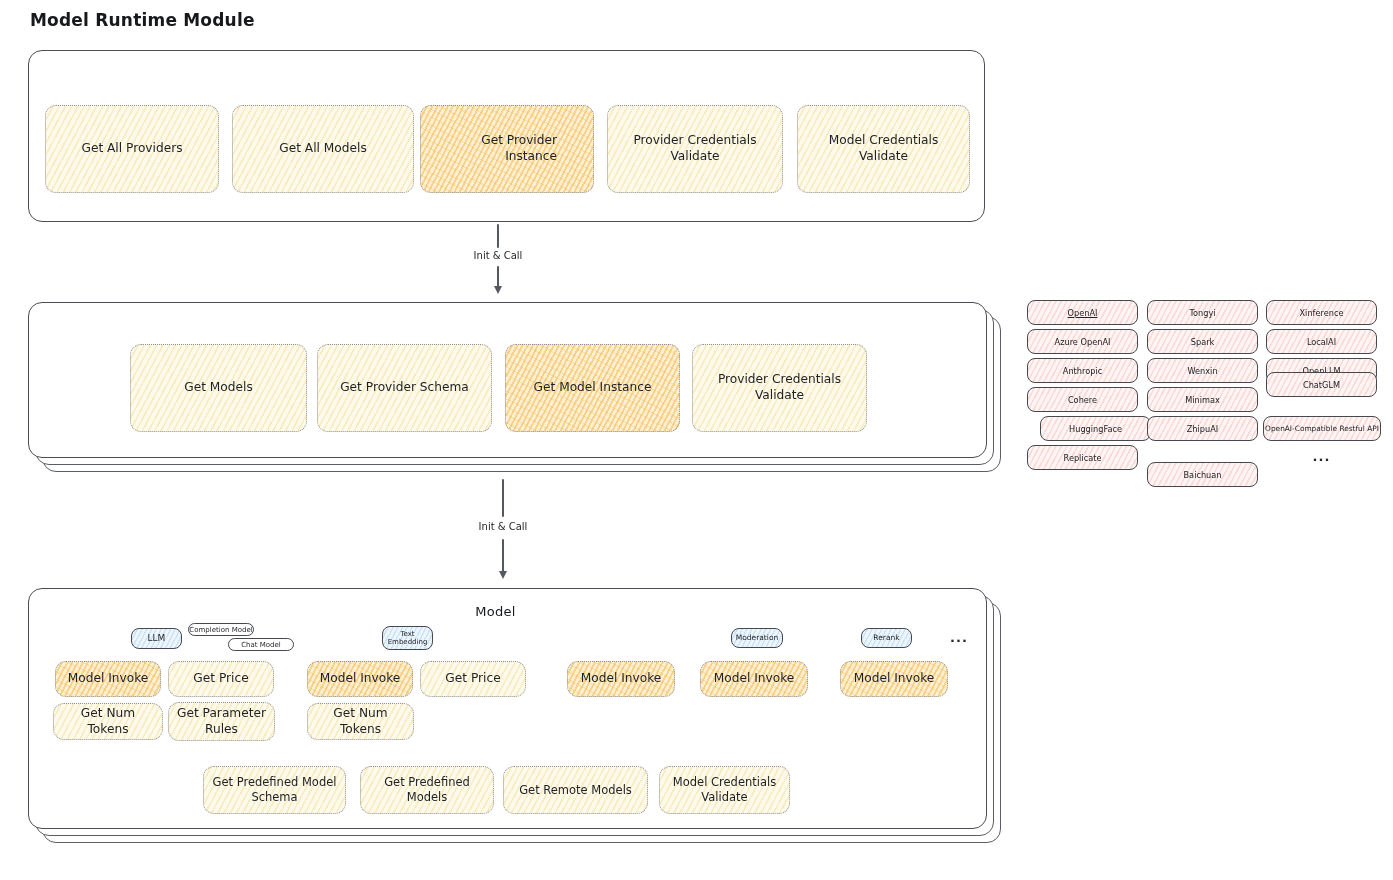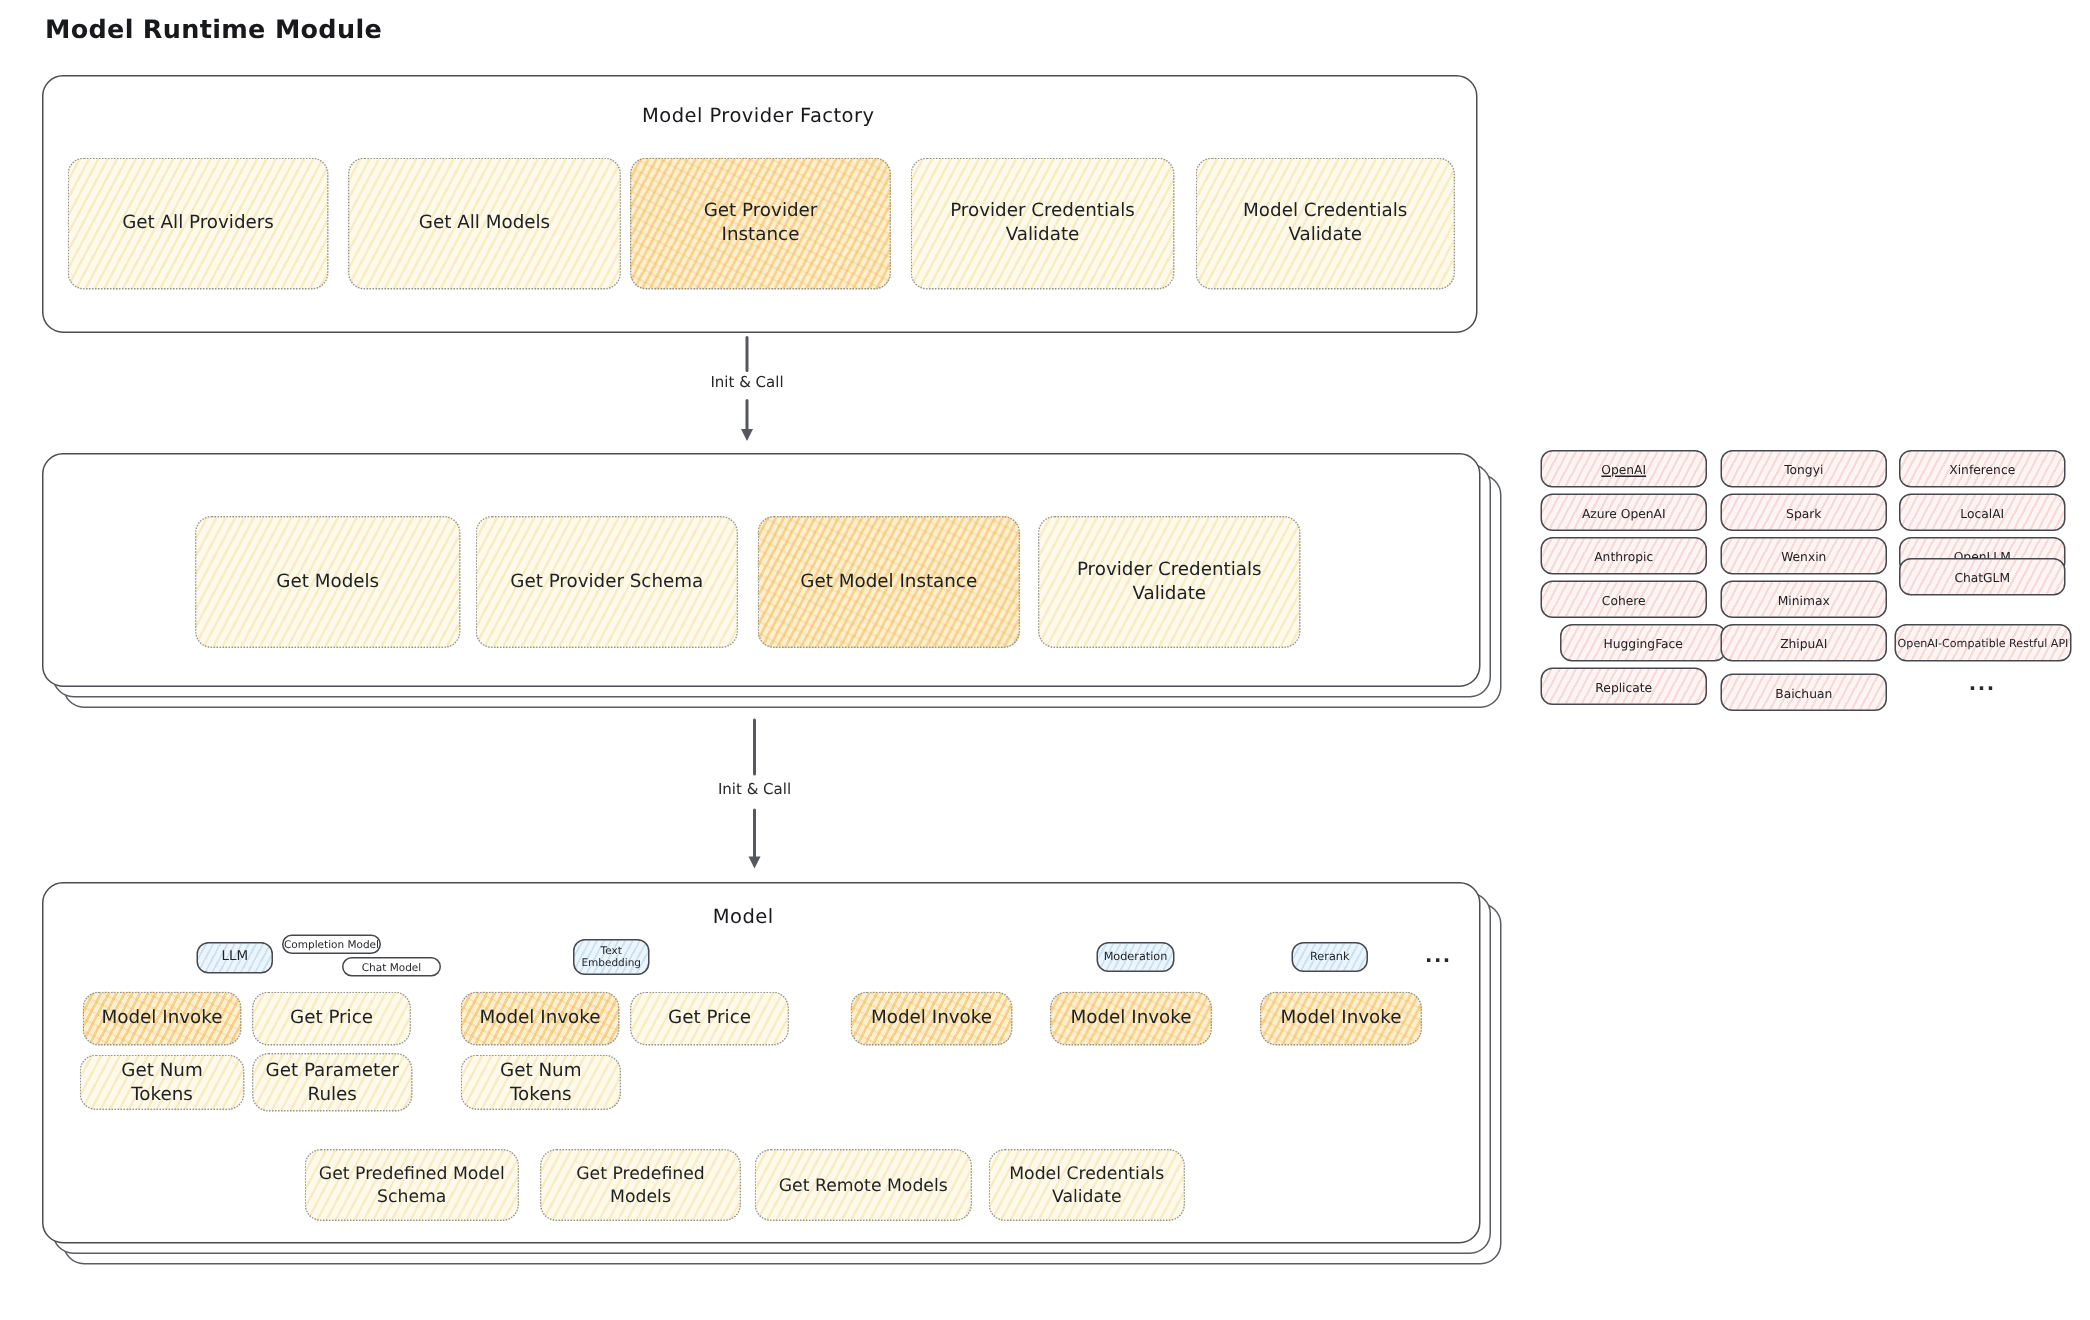--- a/index.html
+++ b/index.html
@@ -54,25 +54,24 @@
   .dots{position:absolute;font-size:13px;font-weight:700;letter-spacing:1px;color:#26282c;}
 </style>
 </head>
 <body>
 
 <div class="canvas">
 
   <div class="page-title" style="left:30px;top:10px;">Model Runtime Module</div>
 
   <div class="panel" style="left:28px;top:50px;width:955px;height:170px;"></div>
-  <div class="panel-title" style="left:28px;top:70px;width:955px;">Model Provider Factory</div>
 
   <div class="fbox cream" style="left:45px;top:105px;width:174px;height:88px;">Get All Providers</div>
   <div class="fbox cream" style="left:232px;top:105px;width:182px;height:88px;">Get All Models</div>
-  <div class="fbox orange" style="left:420px;top:105px;width:174px;height:88px;">
+  <div class="fbox orange" style="left:420px;top:105px;width:174px;height:88px;text-align:right;">
     <span class="lbl" style="max-width:100px;">Get Provider Instance</span>
   </div>
   <div class="fbox cream" style="left:607px;top:105px;width:176px;height:88px;">
     <span class="lbl" style="max-width:150px;">Provider Credentials Validate</span>
   </div>
   <div class="fbox cream" style="left:797px;top:105px;width:173px;height:88px;">
     <span class="lbl" style="max-width:150px;">Model Credentials Validate</span>
   </div>
 
   <div class="vline" style="left:497px;top:224px;height:24px;"></div>
@@ -96,21 +95,21 @@
   <div class="chip" style="left:1027px;top:358px;width:111px;">Anthropic</div>
   <div class="chip" style="left:1027px;top:387px;width:111px;">Cohere</div>
   <div class="chip" style="left:1027px;top:416px;width:111px;margin-left:13px;">HuggingFace</div>
   <div class="chip" style="left:1027px;top:445px;width:111px;">Replicate</div>
 
   <div class="chip" style="left:1147px;top:300px;width:111px;">Tongyi</div>
   <div class="chip" style="left:1147px;top:329px;width:111px;">Spark</div>
   <div class="chip" style="left:1147px;top:358px;width:111px;">Wenxin</div>
   <div class="chip" style="left:1147px;top:387px;width:111px;">Minimax</div>
   <div class="chip" style="left:1147px;top:416px;width:111px;">ZhipuAI</div>
-  <div class="chip" style="left:1147px;top:449px;width:111px;">Baichuan</div>
+  <div class="chip" style="left:1147px;top:462px;width:111px;">Baichuan</div>
 
   <div class="chip" style="left:1266px;top:300px;width:111px;">Xinference</div>
   <div class="chip" style="left:1266px;top:329px;width:111px;">LocalAI</div>
   <div class="chip" style="left:1266px;top:358px;width:111px;">OpenLLM</div>
   <div class="chip" style="left:1266px;top:372px;width:111px;">ChatGLM</div>
   <div class="chip" style="left:1263px;top:416px;width:118px;font-size:7.4px;">OpenAI-Compatible Restful API</div>
   <div class="dots" style="left:1266px;top:449px;width:111px;text-align:center;">...</div>
 
   <div class="vline" style="left:502px;top:479px;height:38px;"></div>
   <div class="alabel" style="left:453px;top:521px;">Init &amp; Call</div>

